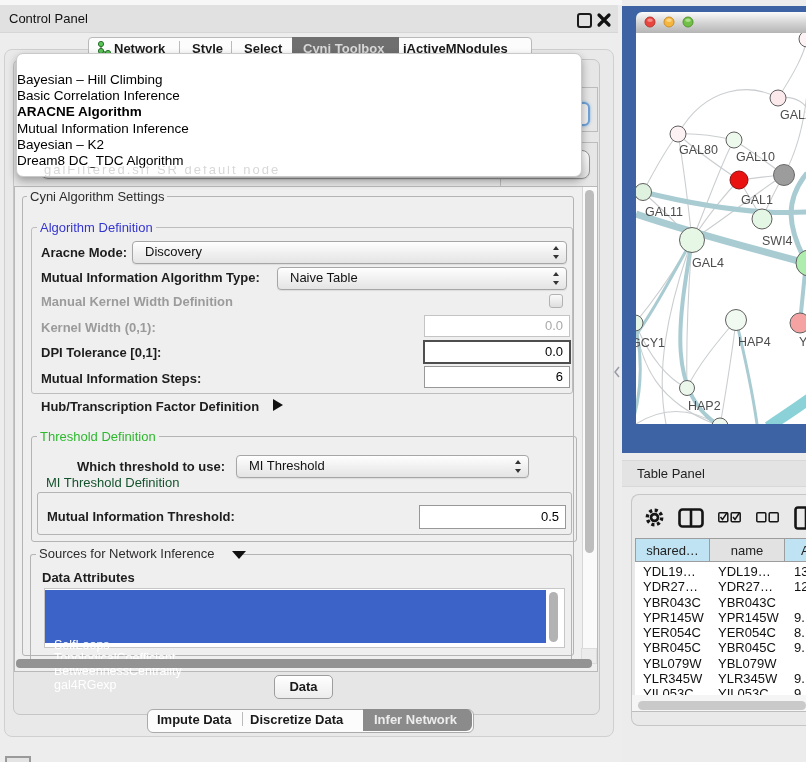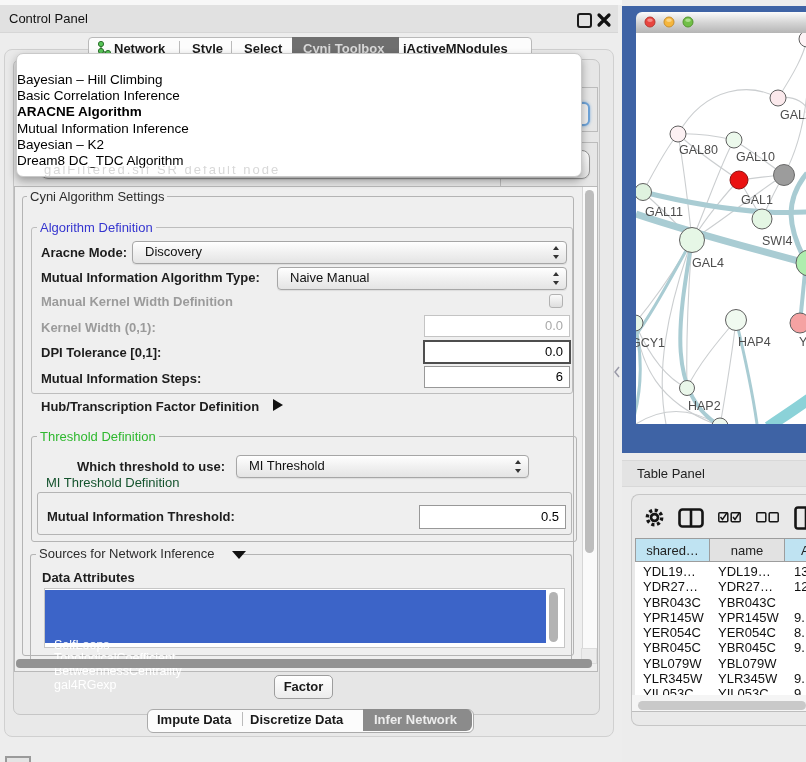--- a/index.html
+++ b/index.html
@@ -70,21 +70,21 @@
 <div class="combo" style="left:132px;top:241px;width:433px;height:21px;">
       <span class="ct">Discovery</span>
 <svg class="arrows" width="8" height="15">
         <path d="M4 1 L7 5 L1 5 Z" fill="#333"></path>
         <path d="M4 14 L7 10 L1 10 Z" fill="#333"></path>
       </svg>
     </div>
 
 <div class="lbl" style="left:41px;top:270px;">Mutual Information Algorithm Type:</div>
 <div class="combo" style="left:277px;top:267px;width:288px;height:21px;">
-      <span class="ct">Naive Manual</span>
+      <span class="ct">Naive Table</span>
 <svg class="arrows" width="8" height="15">
         <path d="M4 1 L7 5 L1 5 Z" fill="#333"></path>
         <path d="M4 14 L7 10 L1 10 Z" fill="#333"></path>
       </svg>
     </div>
 
 <div class="lbl gray" style="left:41px;top:294px;">Manual Kernel Width Definition</div>
 <div class="abs" style="left:549px;top:294px;width:12px;height:12px;background:linear-gradient(#fafafa,#dedede);border:1px solid #b2b2b2;border-radius:3px;"></div>
 
 <div class="lbl gray" style="left:41px;top:320px;">Kernel Width (0,1):</div>
@@ -129,21 +129,21 @@
 <div class="abs" style="left:232px;top:551px;width:0;height:0;border-top:8px solid #111;border-left:7px solid transparent;border-right:7px solid transparent;"></div>
 <div class="lbl" style="left:42px;top:570px;">Data Attributes</div>
 
 <div class="abs" style="left:44px;top:588px;width:519px;height:58px;background:#fff;border:1px solid #c6c6c6;"></div>
 <div class="abs" style="left:45px;top:590px;width:501px;height:53px;background:#3c64c8;"></div>
 <div class="abs" style="left:54px;top:591px;font-size:12.5px;color:#fff;line-height:13.2px;margin-top:48px;">SelfLoops<br>TopologicalCoefficient<br>BetweennessCentrality<br>gal4RGexp</div>
 <div class="abs" style="left:549px;top:592px;width:9px;height:50px;background:#b3b3b3;border-radius:5px;"></div>
 
 <div class="abs" style="left:16px;top:659px;width:576px;height:9px;background:#939393;border-radius:4px;"></div>
 
-<div class="abs" style="left:274px;top:675px;width:57px;height:22px;background:linear-gradient(#ffffff,#ececec);border:1px solid #9d9d9d;border-radius:5px;text-align:center;font-size:13px;font-weight:bold;color:#1a1a1a;line-height:21px;">Factor</div>
+<div class="abs" style="left:274px;top:675px;width:57px;height:22px;background:linear-gradient(#ffffff,#ececec);border:1px solid #9d9d9d;border-radius:5px;text-align:center;font-size:13px;font-weight:bold;color:#1a1a1a;line-height:21px;">Data</div>
 
 <div class="abs" style="left:147px;top:709px;width:325px;height:22px;background:#fcfcfc;border:1px solid #aaa;border-radius:6px;"></div>
 <div class="abs" style="left:157px;top:712px;font-size:13px;font-weight:bold;color:#1a1a1a;">Impute Data</div>
 <div class="abs" style="left:242px;top:712px;width:1px;height:14px;background:#bbb;"></div>
 <div class="abs" style="left:250px;top:712px;font-size:13px;font-weight:bold;color:#1a1a1a;">Discretize Data</div>
 <div class="abs" style="left:363px;top:709px;width:109px;height:22px;background:#8b8b8b;border-radius:0 6px 6px 0;"></div>
 <div class="abs" style="left:374px;top:712px;font-size:13px;font-weight:bold;color:#ededed;">Infer Network</div>
 
 <div class="abs" style="left:16px;top:53px;width:564px;height:122px;background:#fff;border:1px solid #c9c9c9;border-radius:7px;box-shadow:0 4px 9px rgba(0,0,0,0.32);"></div>
 <div class="abs" style="left:17px;top:72px;font-size:13.5px;color:#000;line-height:16.2px;">Bayesian – Hill Climbing<br>Basic Correlation Inference<br><span class="b">ARACNE Algorithm</span><br>Mutual Information Inference<br>Bayesian – K2<br>Dream8 DC_TDC Algorithm</div>

